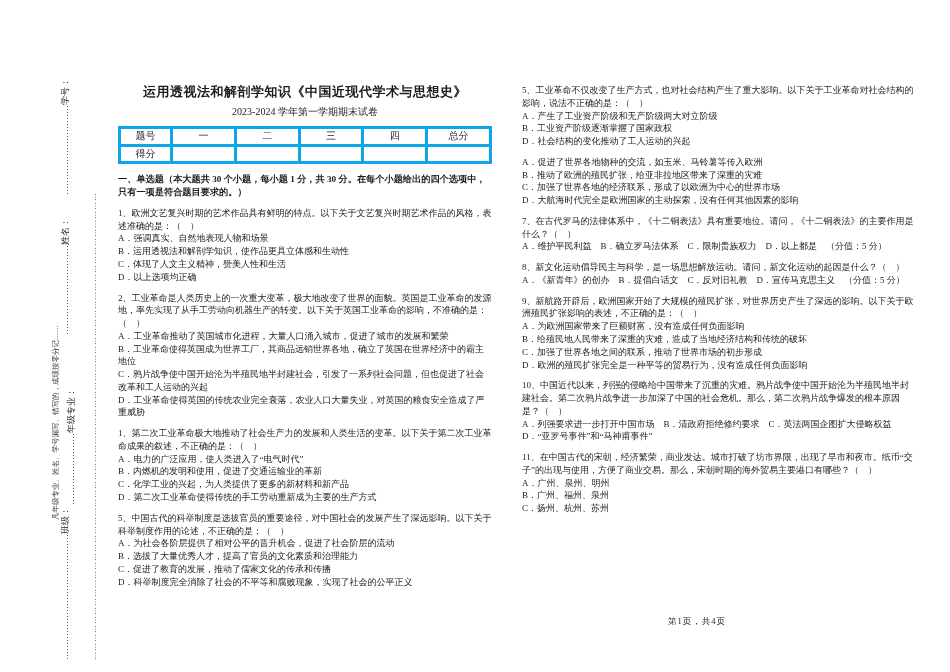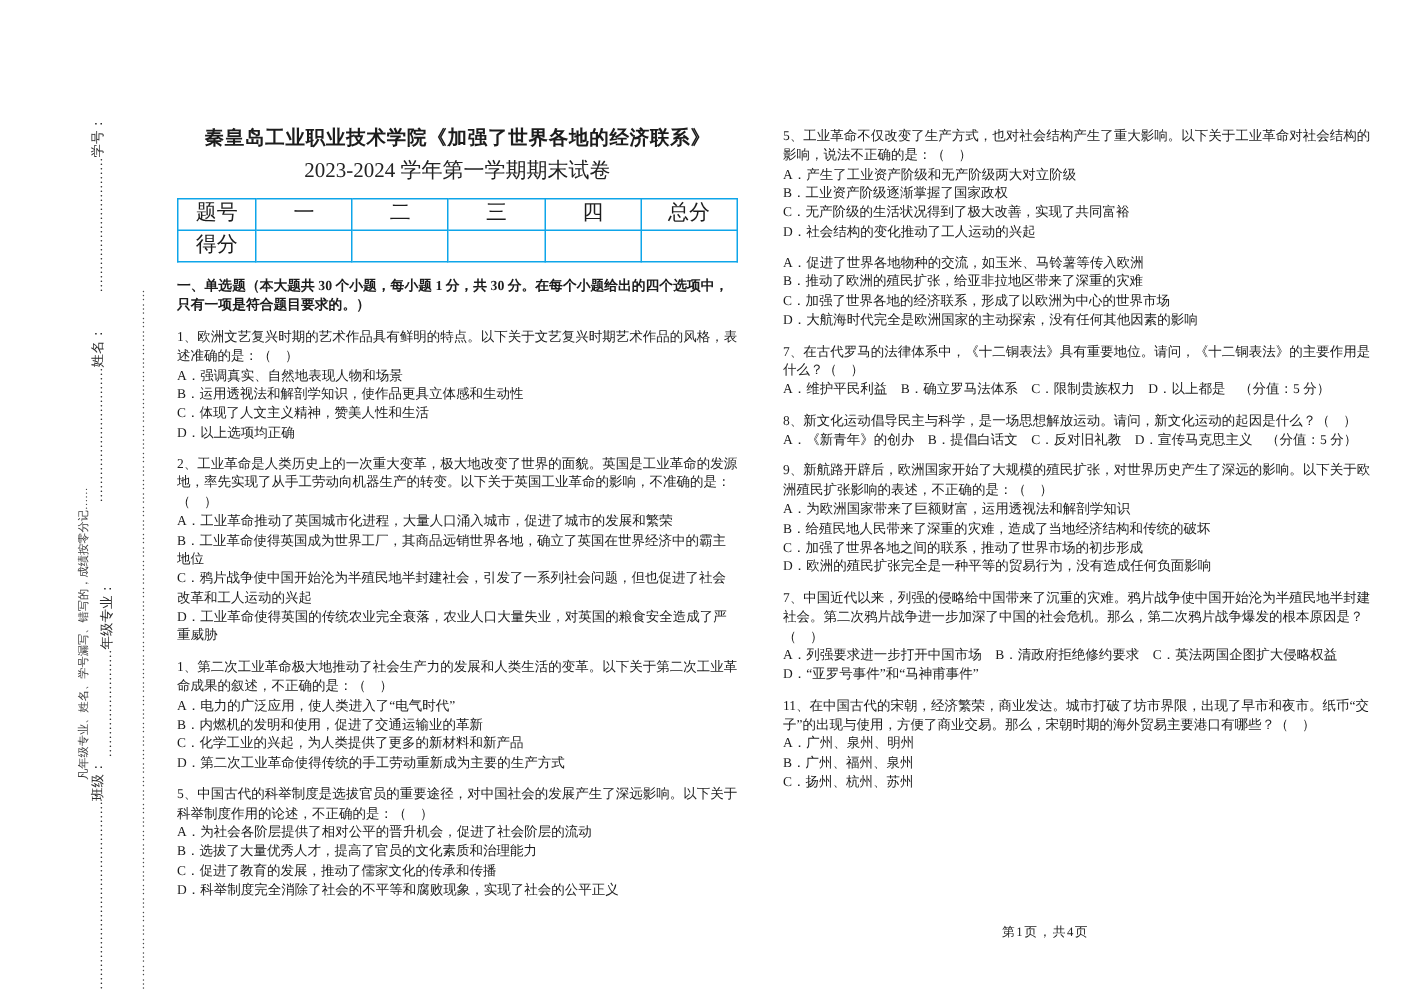--- a/index.html
+++ b/index.html
@@ -33,30 +33,30 @@
     font-size:9px; line-height:1.42;
   }
   .col-left  { width:374px; flex:0 0 374px; }
   .col-right { width:392px; flex:0 0 392px; }
 
   .title {
     text-align:center; font-weight:bold; font-size:13px;
     letter-spacing:0.5px; line-height:1.25;
   }
   .subtitle {
-    text-align:center; font-size:14px; margin-top:5px; color:#222;
+    text-align:center; font-size:10px; margin-top:5px; color:#222;
   }
   table.score-table {
     width:100%; border-collapse:collapse; margin-top:7px;
     table-layout:fixed;
   }
   table.score-table td {
-    border:1px solid #0ea5e9; height:15px;
+    border:3px solid #0ea5e9; height:15px;
     text-align:center; vertical-align:middle;
-    font-size:14px; color:#1c1c1c; overflow:hidden;
+    font-size:10px; color:#1c1c1c; overflow:hidden;
   }
   table.score-table td:first-child { width:52px; }
 
   .section-title {
     font-weight:bold; margin-top:9px; font-size:9.2px;
   }
   .question { margin-top:8px; }
   #questions-right .question:first-child { margin-top:0; }
   .stem { color:#1c1c1c; }
   .option { color:#1c1c1c; }
@@ -74,21 +74,21 @@
   <span class="vtext seal-fold">…………………………………………………………………………………………………………………………………………</span>
   <span class="vtext seal-sno">…………………………学号：</span>
   <span class="vtext seal-name">…………………………姓名：</span>
   <span class="vtext seal-grade">……………………年级专业：</span>
   <span class="vtext seal-note">凡年级专业、姓名、学号漏写、错写的，成绩按零分记……</span>
   <span class="vtext seal-class">……………………………………班级：</span>
 
   <div class="content">
 
     <div class="col-left">
-      <div class="title">秦皇岛工业职业技术学院《加强了世界各地的经济联系》</div>
+      <div class="title">运用透视法和解剖学知识《中国近现代学术与思想史》</div>
       <div class="subtitle">2023-2024 学年第一学期期末试卷</div>
 
       <table class="score-table">
         <tbody>
           <tr id="score-header-row">
               <td>题号</td>
               <td>一</td>
               <td>二</td>
               <td>三</td>
               <td>四</td>
@@ -138,46 +138,45 @@
           </div>
         </div>
     </div>
 
     <div class="col-right">
       <div id="questions-right">
           <div class="question">
             <div class="stem">5、工业革命不仅改变了生产方式，也对社会结构产生了重大影响。以下关于工业革命对社会结构的影响，说法不正确的是：（　）</div>
             <div class="option">A．产生了工业资产阶级和无产阶级两大对立阶级</div>
             <div class="option">B．工业资产阶级逐渐掌握了国家政权</div>
-            <div class="option">C．无产阶级的生活状况得到了极大改善，实现了共同富裕</div>
             <div class="option">D．社会结构的变化推动了工人运动的兴起</div>
           </div>
           <div class="question">
             <div class="option">A．促进了世界各地物种的交流，如玉米、马铃薯等传入欧洲</div>
             <div class="option">B．推动了欧洲的殖民扩张，给亚非拉地区带来了深重的灾难</div>
             <div class="option">C．加强了世界各地的经济联系，形成了以欧洲为中心的世界市场</div>
             <div class="option">D．大航海时代完全是欧洲国家的主动探索，没有任何其他因素的影响</div>
           </div>
           <div class="question">
             <div class="stem">7、在古代罗马的法律体系中，《十二铜表法》具有重要地位。请问，《十二铜表法》的主要作用是什么？（　）</div>
             <div class="option">A．维护平民利益　B．确立罗马法体系　C．限制贵族权力　D．以上都是　（分值：5 分）</div>
           </div>
           <div class="question">
             <div class="stem">8、新文化运动倡导民主与科学，是一场思想解放运动。请问，新文化运动的起因是什么？（　）</div>
             <div class="option">A．《新青年》的创办　B．提倡白话文　C．反对旧礼教　D．宣传马克思主义　（分值：5 分）</div>
           </div>
           <div class="question">
             <div class="stem">9、新航路开辟后，欧洲国家开始了大规模的殖民扩张，对世界历史产生了深远的影响。以下关于欧洲殖民扩张影响的表述，不正确的是：（　）</div>
-            <div class="option">A．为欧洲国家带来了巨额财富，运用透视法和解剖学知识</div>
+            <div class="option">A．为欧洲国家带来了巨额财富，没有造成任何负面影响</div>
             <div class="option">B．给殖民地人民带来了深重的灾难，造成了当地经济结构和传统的破坏</div>
             <div class="option">C．加强了世界各地之间的联系，推动了世界市场的初步形成</div>
             <div class="option">D．欧洲的殖民扩张完全是一种平等的贸易行为，没有造成任何负面影响</div>
           </div>
           <div class="question">
-            <div class="stem">7、中国近代以来，列强的侵略给中国带来了沉重的灾难。鸦片战争使中国开始沦为半殖民地半封建社会。第二次鸦片战争进一步加深了中国的社会危机。那么，第二次鸦片战争爆发的根本原因是？（　）</div>
+            <div class="stem">10、中国近代以来，列强的侵略给中国带来了沉重的灾难。鸦片战争使中国开始沦为半殖民地半封建社会。第二次鸦片战争进一步加深了中国的社会危机。那么，第二次鸦片战争爆发的根本原因是？（　）</div>
             <div class="option">A．列强要求进一步打开中国市场　B．清政府拒绝修约要求　C．英法两国企图扩大侵略权益</div>
             <div class="option">D．“亚罗号事件”和“马神甫事件”</div>
           </div>
           <div class="question">
             <div class="stem">11、在中国古代的宋朝，经济繁荣，商业发达。城市打破了坊市界限，出现了早市和夜市。纸币“交子”的出现与使用，方便了商业交易。那么，宋朝时期的海外贸易主要港口有哪些？（　）</div>
             <div class="option">A．广州、泉州、明州</div>
             <div class="option">B．广州、福州、泉州</div>
             <div class="option">C．扬州、杭州、苏州</div>
           </div>
         </div>

